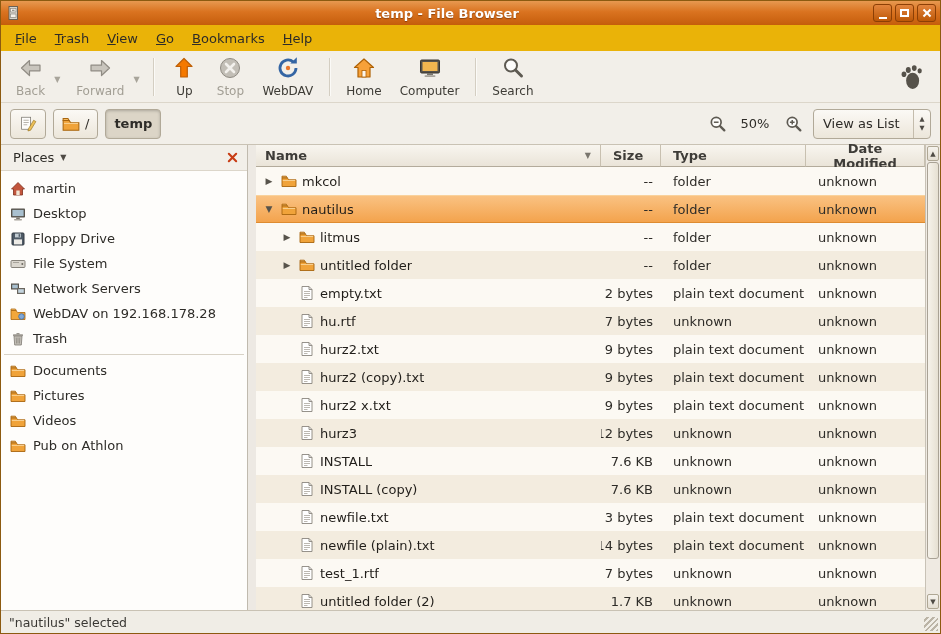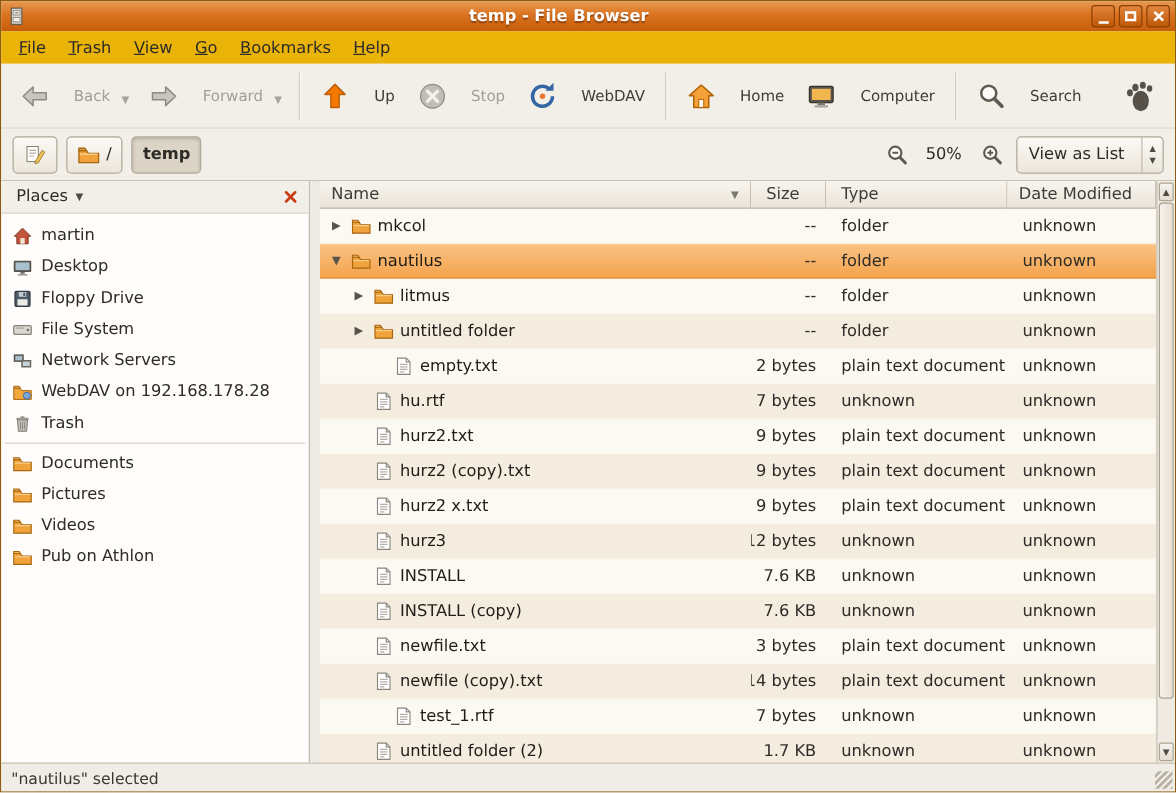--- a/index.html
+++ b/index.html
@@ -21,21 +21,21 @@
   .win-btn.close i::before { transform: rotate(45deg); }
   .win-btn.close i::after { transform: rotate(-45deg); }
 
   
   .menubar { height: 26px; flex: 0 0 auto; background: #eab308; display: flex; align-items: center; padding: 0 5px; }
   .menu-item { display: inline-block; padding: 4px 9px; }
   .menu-item::first-letter { text-decoration: underline; }
 
   
   .toolbar { height: 52px; flex: 0 0 auto; background: #F2EFE9; display: flex; align-items: center; padding: 0 6px; border-bottom: 1px solid #DCD6CA; }
-  .tb-btn { display: flex; flex-direction: row; align-items: center; justify-content: center; padding: 3px 9px; gap: 19px; min-width: 46px; border-radius: 4px; }
+  .tb-btn { display: flex; flex-direction: column; align-items: center; justify-content: center; padding: 3px 9px; gap: 4px; min-width: 46px; border-radius: 4px; }
   .tb-btn .icon svg { width: 24px; height: 24px; display: block; }
   .tb-label { font-size: 12px; color: #3E3C36; }
   .tb-btn.disabled .tb-label { color: #A29E94; }
   .tb-caret { width: 13px; align-self: center; font-size: 8px; color: #5E5A52; padding-top: 6px; }
   .tb-caret.disabled { color: #A8A49A; }
   .tb-sep { width: 1px; height: 38px; background: #D4CEC2; box-shadow: 1px 0 0 #FBFAF7; margin: 0 7px; }
   .tb-spring { flex: 1; }
   .throbber { padding: 0 10px; }
   .throbber svg { width: 26px; height: 26px; display: block; }
 
@@ -62,25 +62,25 @@
   .sidebar-close svg { width: 13px; height: 13px; display: block; }
   .place-list { flex: 1; padding-top: 5px; overflow: hidden; }
   .place-item { height: 25px; display: flex; align-items: center; gap: 7px; padding: 0 9px; white-space: nowrap; }
   .place-item .icon svg { width: 16px; height: 16px; display: block; }
   .place-sep { height: 1px; background: #D8D2C6; margin: 3px 3px; }
   .splitter { width: 8px; flex: 0 0 auto; background: #EDE9E3; }
 
   
   .filearea { flex: 1; display: flex; min-width: 0; background: #FCF9F3; }
   .list-col { flex: 1; display: flex; flex-direction: column; min-width: 0; }
-  .list-head { height: 22px; flex: 0 0 auto; display: flex; }
+  .list-head { height: 22px; flex: 0 0 auto; display: flex; font-weight: bold; }
   .col-head { background: linear-gradient(#F8F5EF, #EAE4D8); border-right: 1px solid #C8C0B0; border-bottom: 1px solid #B3AB9B; display: flex; align-items: center; padding: 0 9px; color: #3E3C38; }
   .col-head.col-size, .col-head.col-type { padding-left: 12px; }
   .col-head .sort { margin-left: auto; font-size: 8px; color: #7A766E; }
-  .col-name { width: 345px; } .col-size { width: 60px; } .col-type { width: 145px; } .col-mod { flex: 1; }
+  .col-name { width: 345px; } .col-size { width: 60px; } .col-type { width: 145px; } .col-mod { flex: 1; text-align: center; }
   .list-body { flex: 1; overflow: hidden; }
   .row { height: 28px; display: flex; align-items: center; white-space: nowrap; }
   .row.even { background: #FCF9F3; }
   .row.odd { background: #F3ECDF; }
   .row.selected { background: linear-gradient(#FAC384, #F3A24B); box-shadow: inset 0 1px 0 #F9D29C, inset 0 -1px 0 #DE8B30; }
   .cell { display: flex; align-items: center; height: 100%; overflow: hidden; }
   .cell.name { width: 345px; gap: 5px; }
   .cell.size { width: 60px; justify-content: flex-end; padding-right: 8px; }
   .cell.type { width: 145px; padding-left: 12px; }
   .cell.mod { flex: 1; padding-left: 12px; }
@@ -490,21 +490,21 @@
                     <path d="M1.8 7.5h12.4" stroke="#F8CE8C" stroke-width="1"></path>
                   </svg>
                 </span>
                 <span class="fname">untitled folder</span>
               </div>
        <div class="cell size">--</div>
        <div class="cell type">folder</div>
        <div class="cell mod">unknown</div>
      </div>
             <div class="row even">
-       <div class="cell name" style="padding-left:40px">
+       <div class="cell name" style="padding-left:24px">
                 <span class="expander"></span>
                 <span class="icon">
                   <svg viewBox="0 0 16 16">
                     <path d="M3 1.5h7l3 3v10H3z" fill="#FFFFFF" stroke="#8A867E" stroke-width="0.9"></path>
                     <path d="M10 1.5v3h3" fill="none" stroke="#8A867E" stroke-width="0.9"></path>
                     <path d="M5 6.5h6M5 8.5h6M5 10.5h6M5 12.5h3.5" stroke="#B4B0A8" stroke-width="0.9"></path>
                   </svg>
                 </span>
                 <span class="fname">empty.txt</span>
               </div>
@@ -643,28 +643,28 @@
             <div class="row odd">
        <div class="cell name" style="padding-left:24px">
                 <span class="expander"></span>
                 <span class="icon">
                   <svg viewBox="0 0 16 16">
                     <path d="M3 1.5h7l3 3v10H3z" fill="#FFFFFF" stroke="#8A867E" stroke-width="0.9"></path>
                     <path d="M10 1.5v3h3" fill="none" stroke="#8A867E" stroke-width="0.9"></path>
                     <path d="M5 6.5h6M5 8.5h6M5 10.5h6M5 12.5h3.5" stroke="#B4B0A8" stroke-width="0.9"></path>
                   </svg>
                 </span>
-                <span class="fname">newfile (copy).txt</span>
+                <span class="fname">newfile (plain).txt</span>
               </div>
        <div class="cell size">14 bytes</div>
        <div class="cell type">plain text document</div>
        <div class="cell mod">unknown</div>
      </div>
             <div class="row even">
-       <div class="cell name" style="padding-left:40px">
+       <div class="cell name" style="padding-left:24px">
                 <span class="expander"></span>
                 <span class="icon">
                   <svg viewBox="0 0 16 16">
                     <path d="M3 1.5h7l3 3v10H3z" fill="#FFFFFF" stroke="#8A867E" stroke-width="0.9"></path>
                     <path d="M10 1.5v3h3" fill="none" stroke="#8A867E" stroke-width="0.9"></path>
                     <path d="M5 6.5h6M5 8.5h6M5 10.5h6M5 12.5h3.5" stroke="#B4B0A8" stroke-width="0.9"></path>
                   </svg>
                 </span>
                 <span class="fname">test_1.rtf</span>
               </div>

